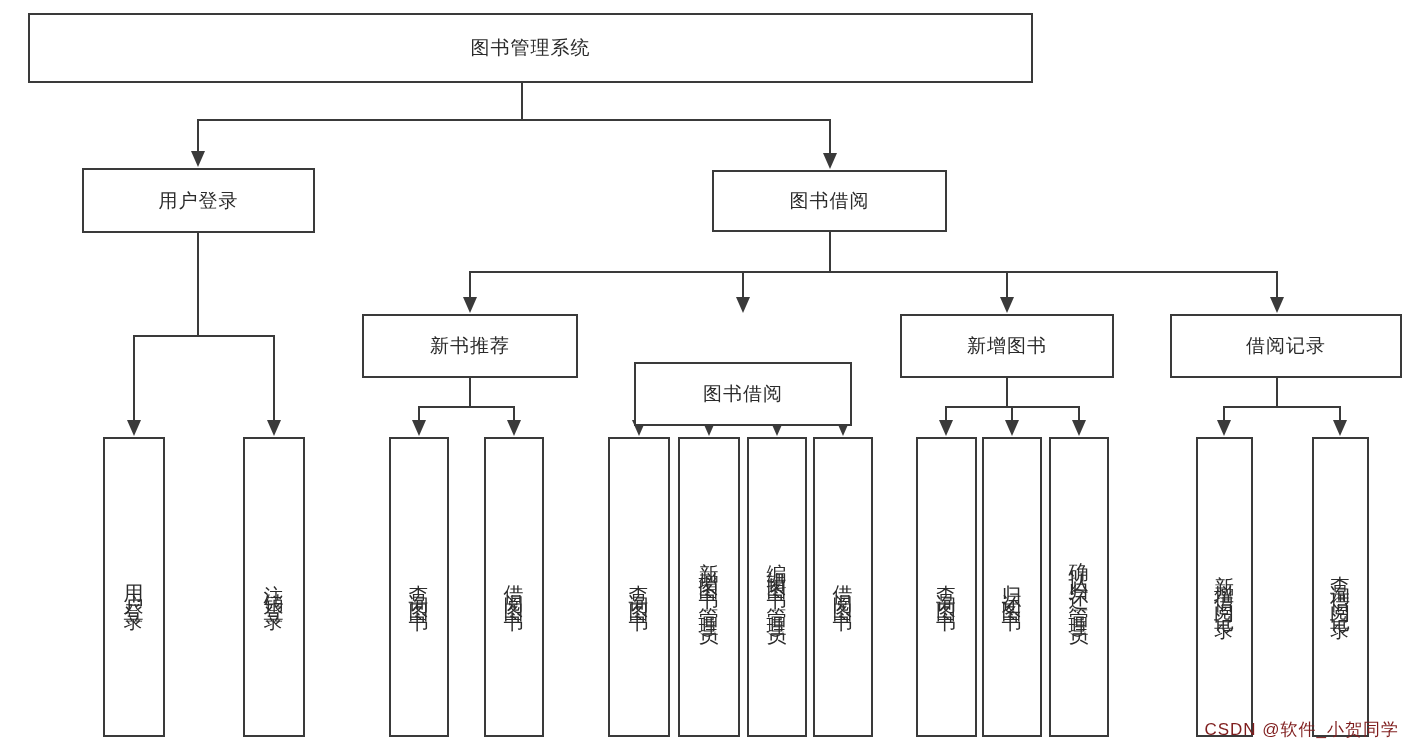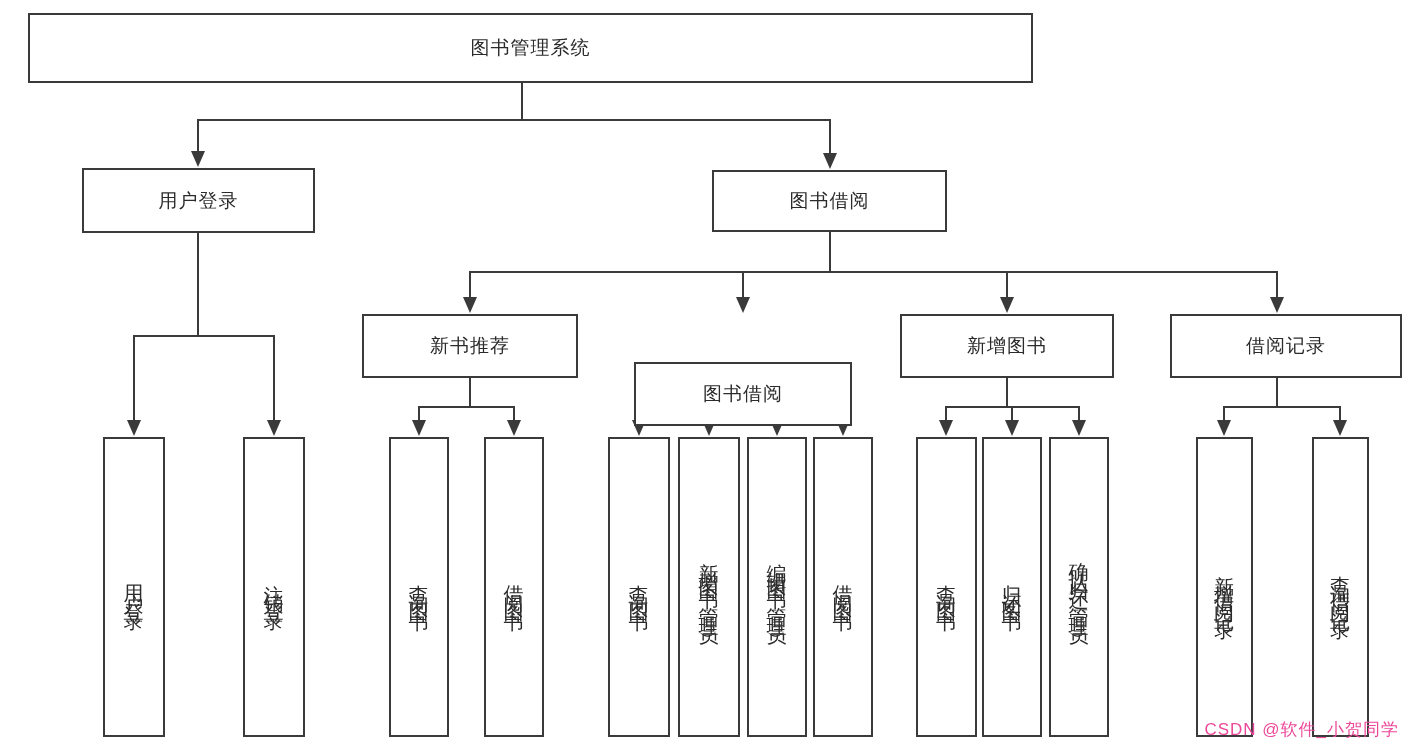--- a/index.html
+++ b/index.html
@@ -50,21 +50,21 @@
     font-size: 20px;
     letter-spacing: 9px;
     line-height: 1;
     white-space: nowrap;
   }
   .watermark {
     position: absolute;
     right: 6px;
     bottom: 6px;
     font-size: 17px;
-    color: #ec4899;
+    color: #7f1d1d;
     letter-spacing: 1px;
     z-index: 3;
   }
 </style>
 </head>
 <body>
 
 <div id="canvas">
 
   <svg id="wires" viewBox="0 0 1405 747" xmlns="http://www.w3.org/2000/svg">

